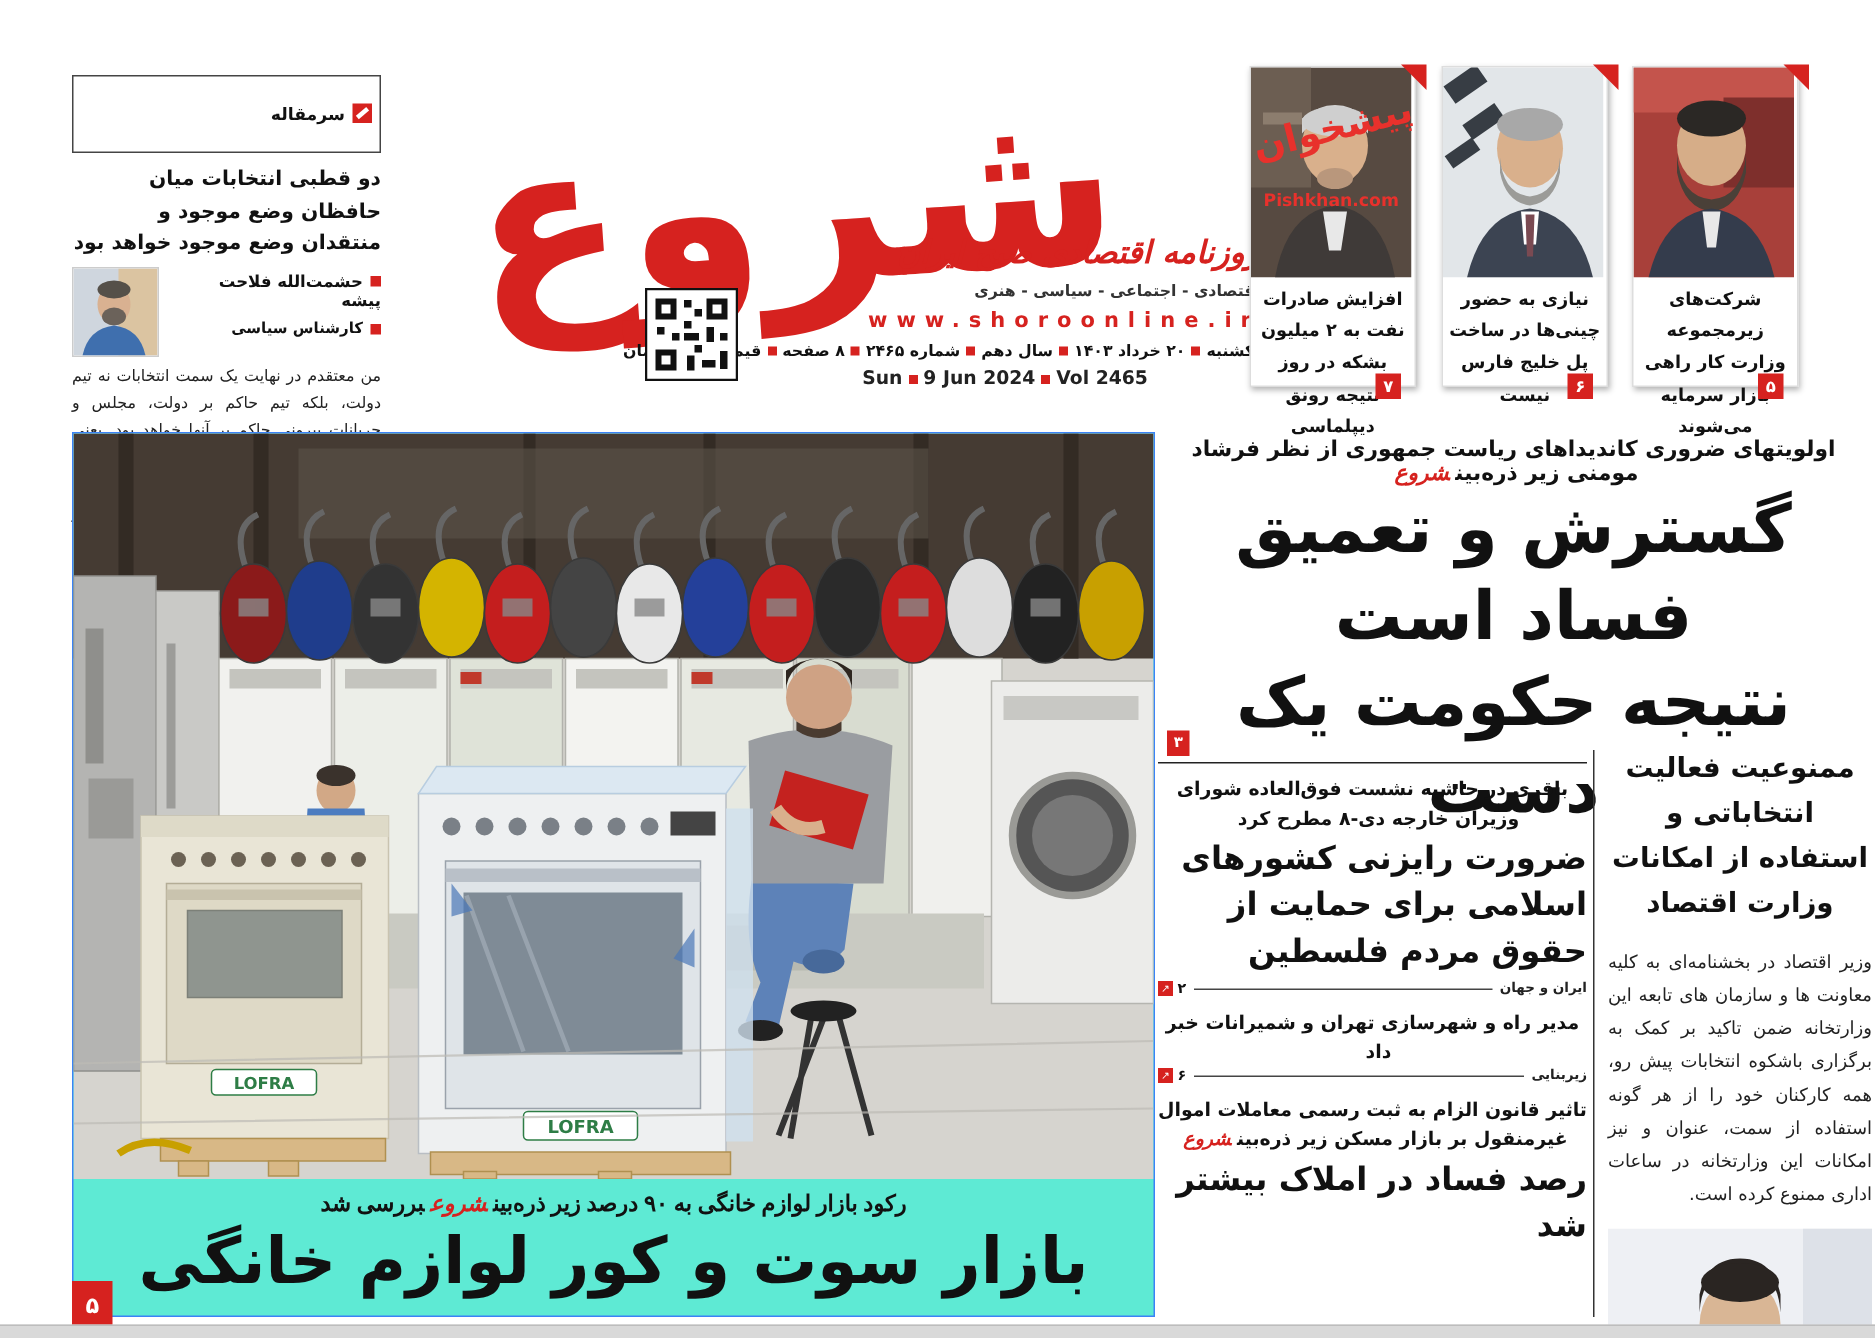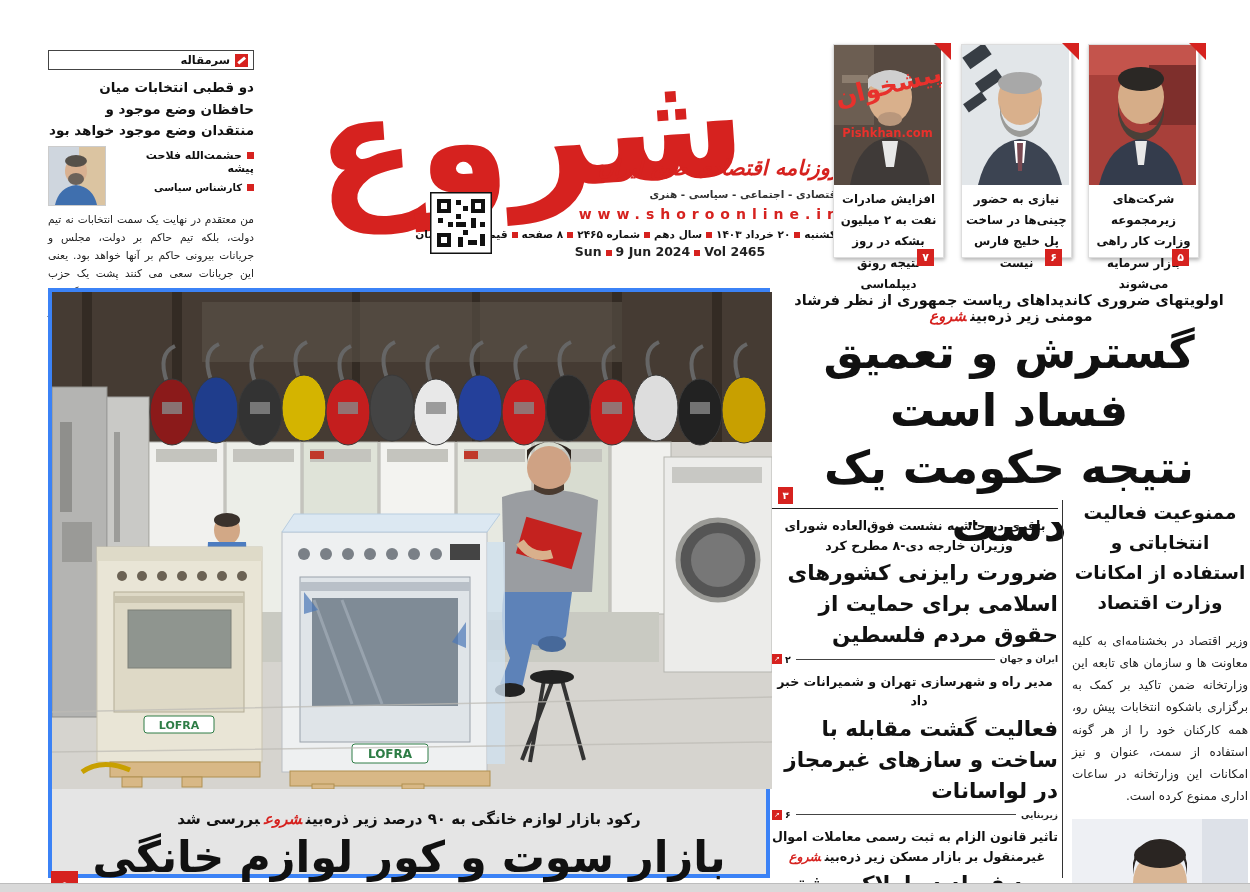--- a/index.html
+++ b/index.html
@@ -5,21 +5,21 @@
   html,body{margin:0;padding:0;background:#e9e9e9;}
   .page{position:relative;width:1250px;height:892px;background:#fff;overflow:hidden;
         font-family:"DejaVu Sans",sans-serif;color:#111;}
   .abs{position:absolute;}
   .badge{background:#d6221f;color:#fff;display:flex;align-items:center;justify-content:center;
          font-weight:bold;box-sizing:border-box;}
   .sh-word{color:#d6221f;font-weight:bold;font-style:italic;margin:0 4px;}
 
   
   .editorial{left:48px;top:50px;width:206px;}
-  .ed-head{border:1.5px solid #444;padding:2px 5px;display:flex;direction:rtl;align-items:flex-end;gap:5px;}
+  .ed-head{border:1.5px solid #444;padding:18px 5px;display:flex;direction:rtl;align-items:flex-start;gap:5px;}
   .ed-ic{width:13px;height:13px;background:#d6221f;position:relative;flex:0 0 auto;}
   .ed-ic::before{content:"";position:absolute;left:2px;top:5px;width:9px;height:2.5px;background:#fff;transform:rotate(-40deg);}
   .ed-lab{font-size:11.5px;font-weight:bold;}
   .ed-title{direction:rtl;text-align:right;font-size:13.5px;font-weight:bold;line-height:1.6;margin:7px 0 4px;}
   .ed-author{display:flex;direction:rtl;gap:20px;align-items:flex-start;}
   .au-lines{flex:1;}
   .au-line{direction:rtl;text-align:right;font-size:11px;font-weight:bold;margin:3px 0 7px;}
   .au-line::before{content:"";display:inline-block;width:7px;height:7px;background:#d6221f;margin-left:5px;vertical-align:middle;}
   .au-line.small{font-size:10px;}
   .au-photo{width:56px;height:58px;flex:0 0 auto;border:1px solid #ccc;}
@@ -44,24 +44,24 @@
   .tb-tri{position:absolute;top:-2px;right:-8px;width:0;height:0;
           border-top:17px solid #d6221f;border-left:17px solid transparent;}
   .tb-photo{width:107px;height:140px;display:block;}
   .tb-head{direction:rtl;text-align:center;font-size:11.8px;font-weight:bold;line-height:1.8;padding:4px 2px;}
   .tb-num{position:absolute;right:9px;bottom:-9px;width:17px;height:17px;font-size:11px;}
   .wm{position:absolute;top:26px;left:0;width:107px;text-align:center;color:#e8312c;pointer-events:none;}
   .wm-fa{font-size:25px;font-weight:bold;transform:rotate(-14deg);}
   .wm-en{font-size:11.5px;font-weight:bold;margin-top:26px;}
 
   
-  .photo-box{left:48px;top:288px;width:722px;height:590px;border:4px solid #3b82f6;background:#e5e5e5;box-sizing:border-box;}
+  .photo-box{left:48px;top:288px;width:722px;height:590px;border:1px solid #3b82f6;background:#5eead4;box-sizing:border-box;}
   .scene{display:block;width:720px;height:497px;}
   .cap{position:relative;height:91px;direction:rtl;text-align:center;}
-  .cap-kick{font-size:15px;font-weight:bold;margin-top:21px;}
+  .cap-kick{font-size:15px;font-weight:bold;margin-top:7px;font-family:Liberation Serif, serif;}
   .cap-head{font-size:43px;font-weight:bold;margin-top:4px;letter-spacing:-.5px;}
   .badge-cap{position:absolute;left:-1px;bottom:-1px;width:27px;height:31px;font-size:15px;}
 
   
   .lead{left:770px;top:292px;width:478px;direction:rtl;text-align:center;}
   .lead-kick{font-size:14.5px;font-weight:bold;}
   .lead-h{font-size:45px;font-weight:bold;line-height:1.28;letter-spacing:-1.5px;}
 
   
   .news-col{left:772px;top:487px;width:286px;}
@@ -389,21 +389,20 @@
       <div class="nr">
         <span class="pg-ic"></span>
         <span class="pg-n">۲</span>
         <span class="nr-line"></span>
         <span class="nr-sec">ایران و جهان</span>
       </div>
     </div>
 
     <div class="item">
       <div class="nk"><span>مدیر راه و شهرسازی تهران و شمیرانات خبر داد</span><span class="sh-word"></span><span></span></div>
-      <div class="nh">فعالیت گشت مقابله با ساخت و سازهای غیرمجاز در لواسانات</div>
       <div class="nr">
         <span class="pg-ic"></span>
         <span class="pg-n">۶</span>
         <span class="nr-line"></span>
         <span class="nr-sec">زیربنایی</span>
       </div>
     </div>
 
     <div class="item">
       <div class="nk"><span>تاثیر قانون الزام به ثبت رسمی معاملات اموال غیرمنقول بر بازار مسکن زیر ذره‌بین</span><span class="sh-word">شروع</span><span></span></div>

